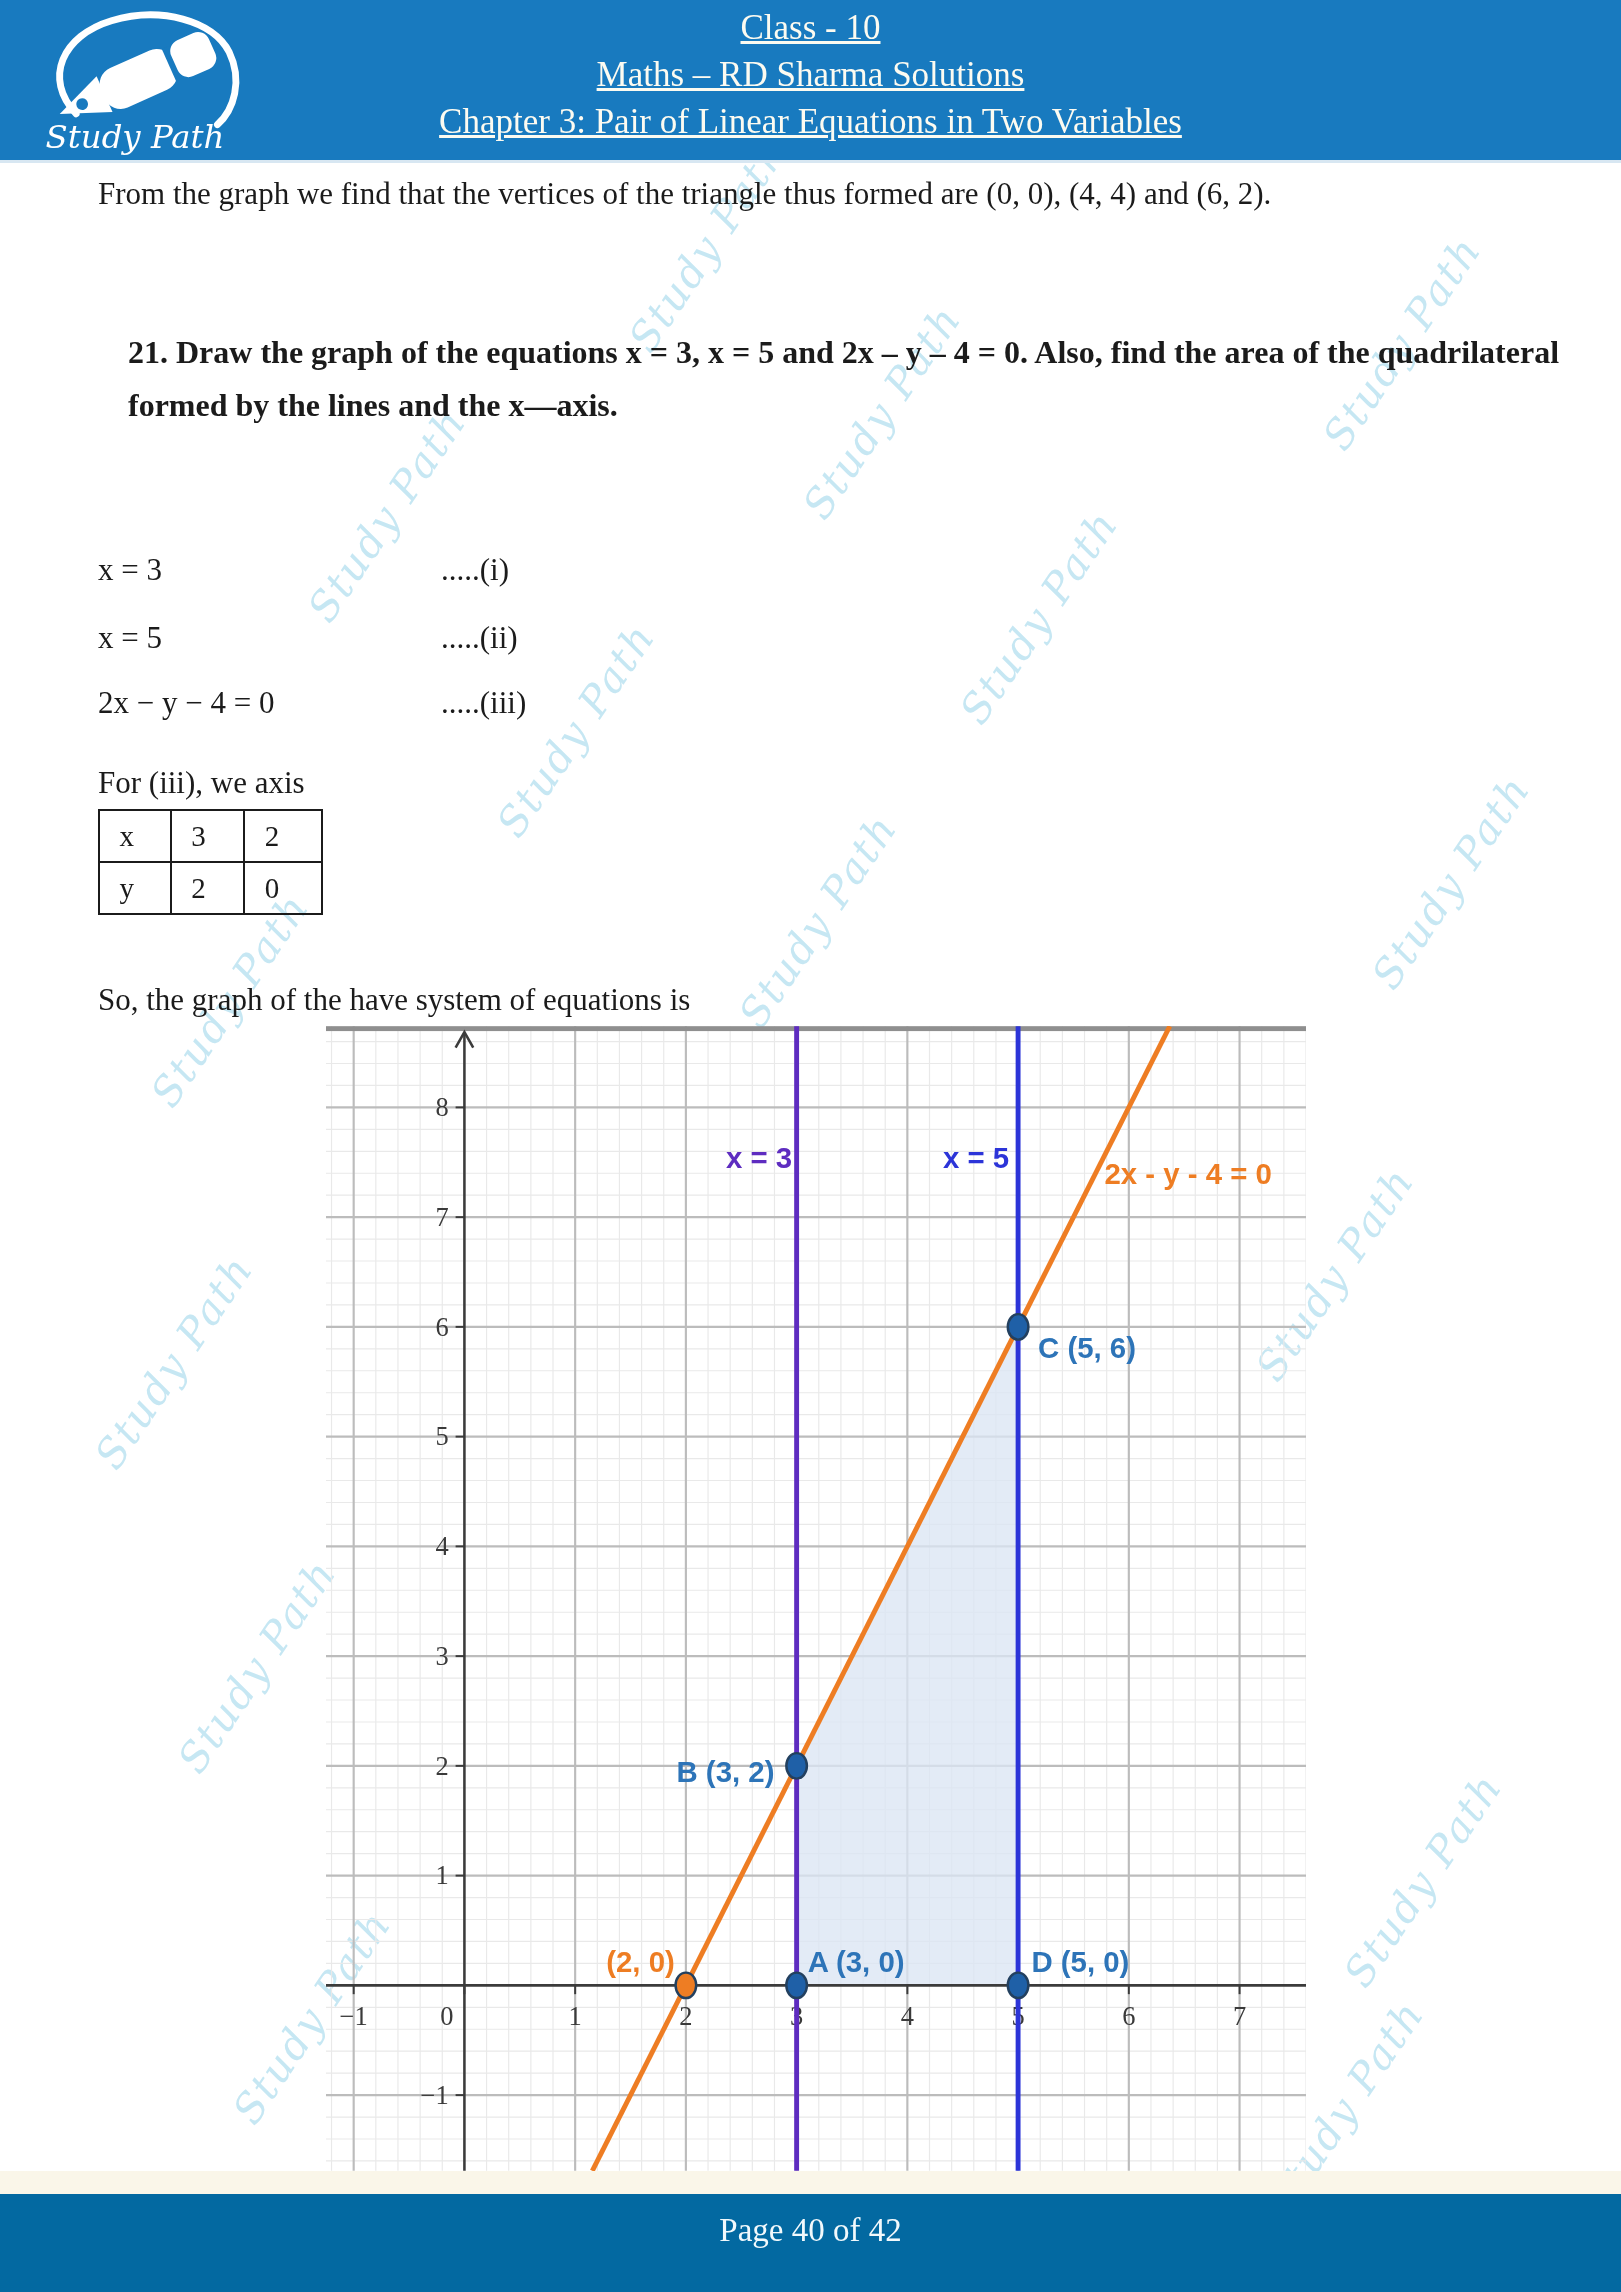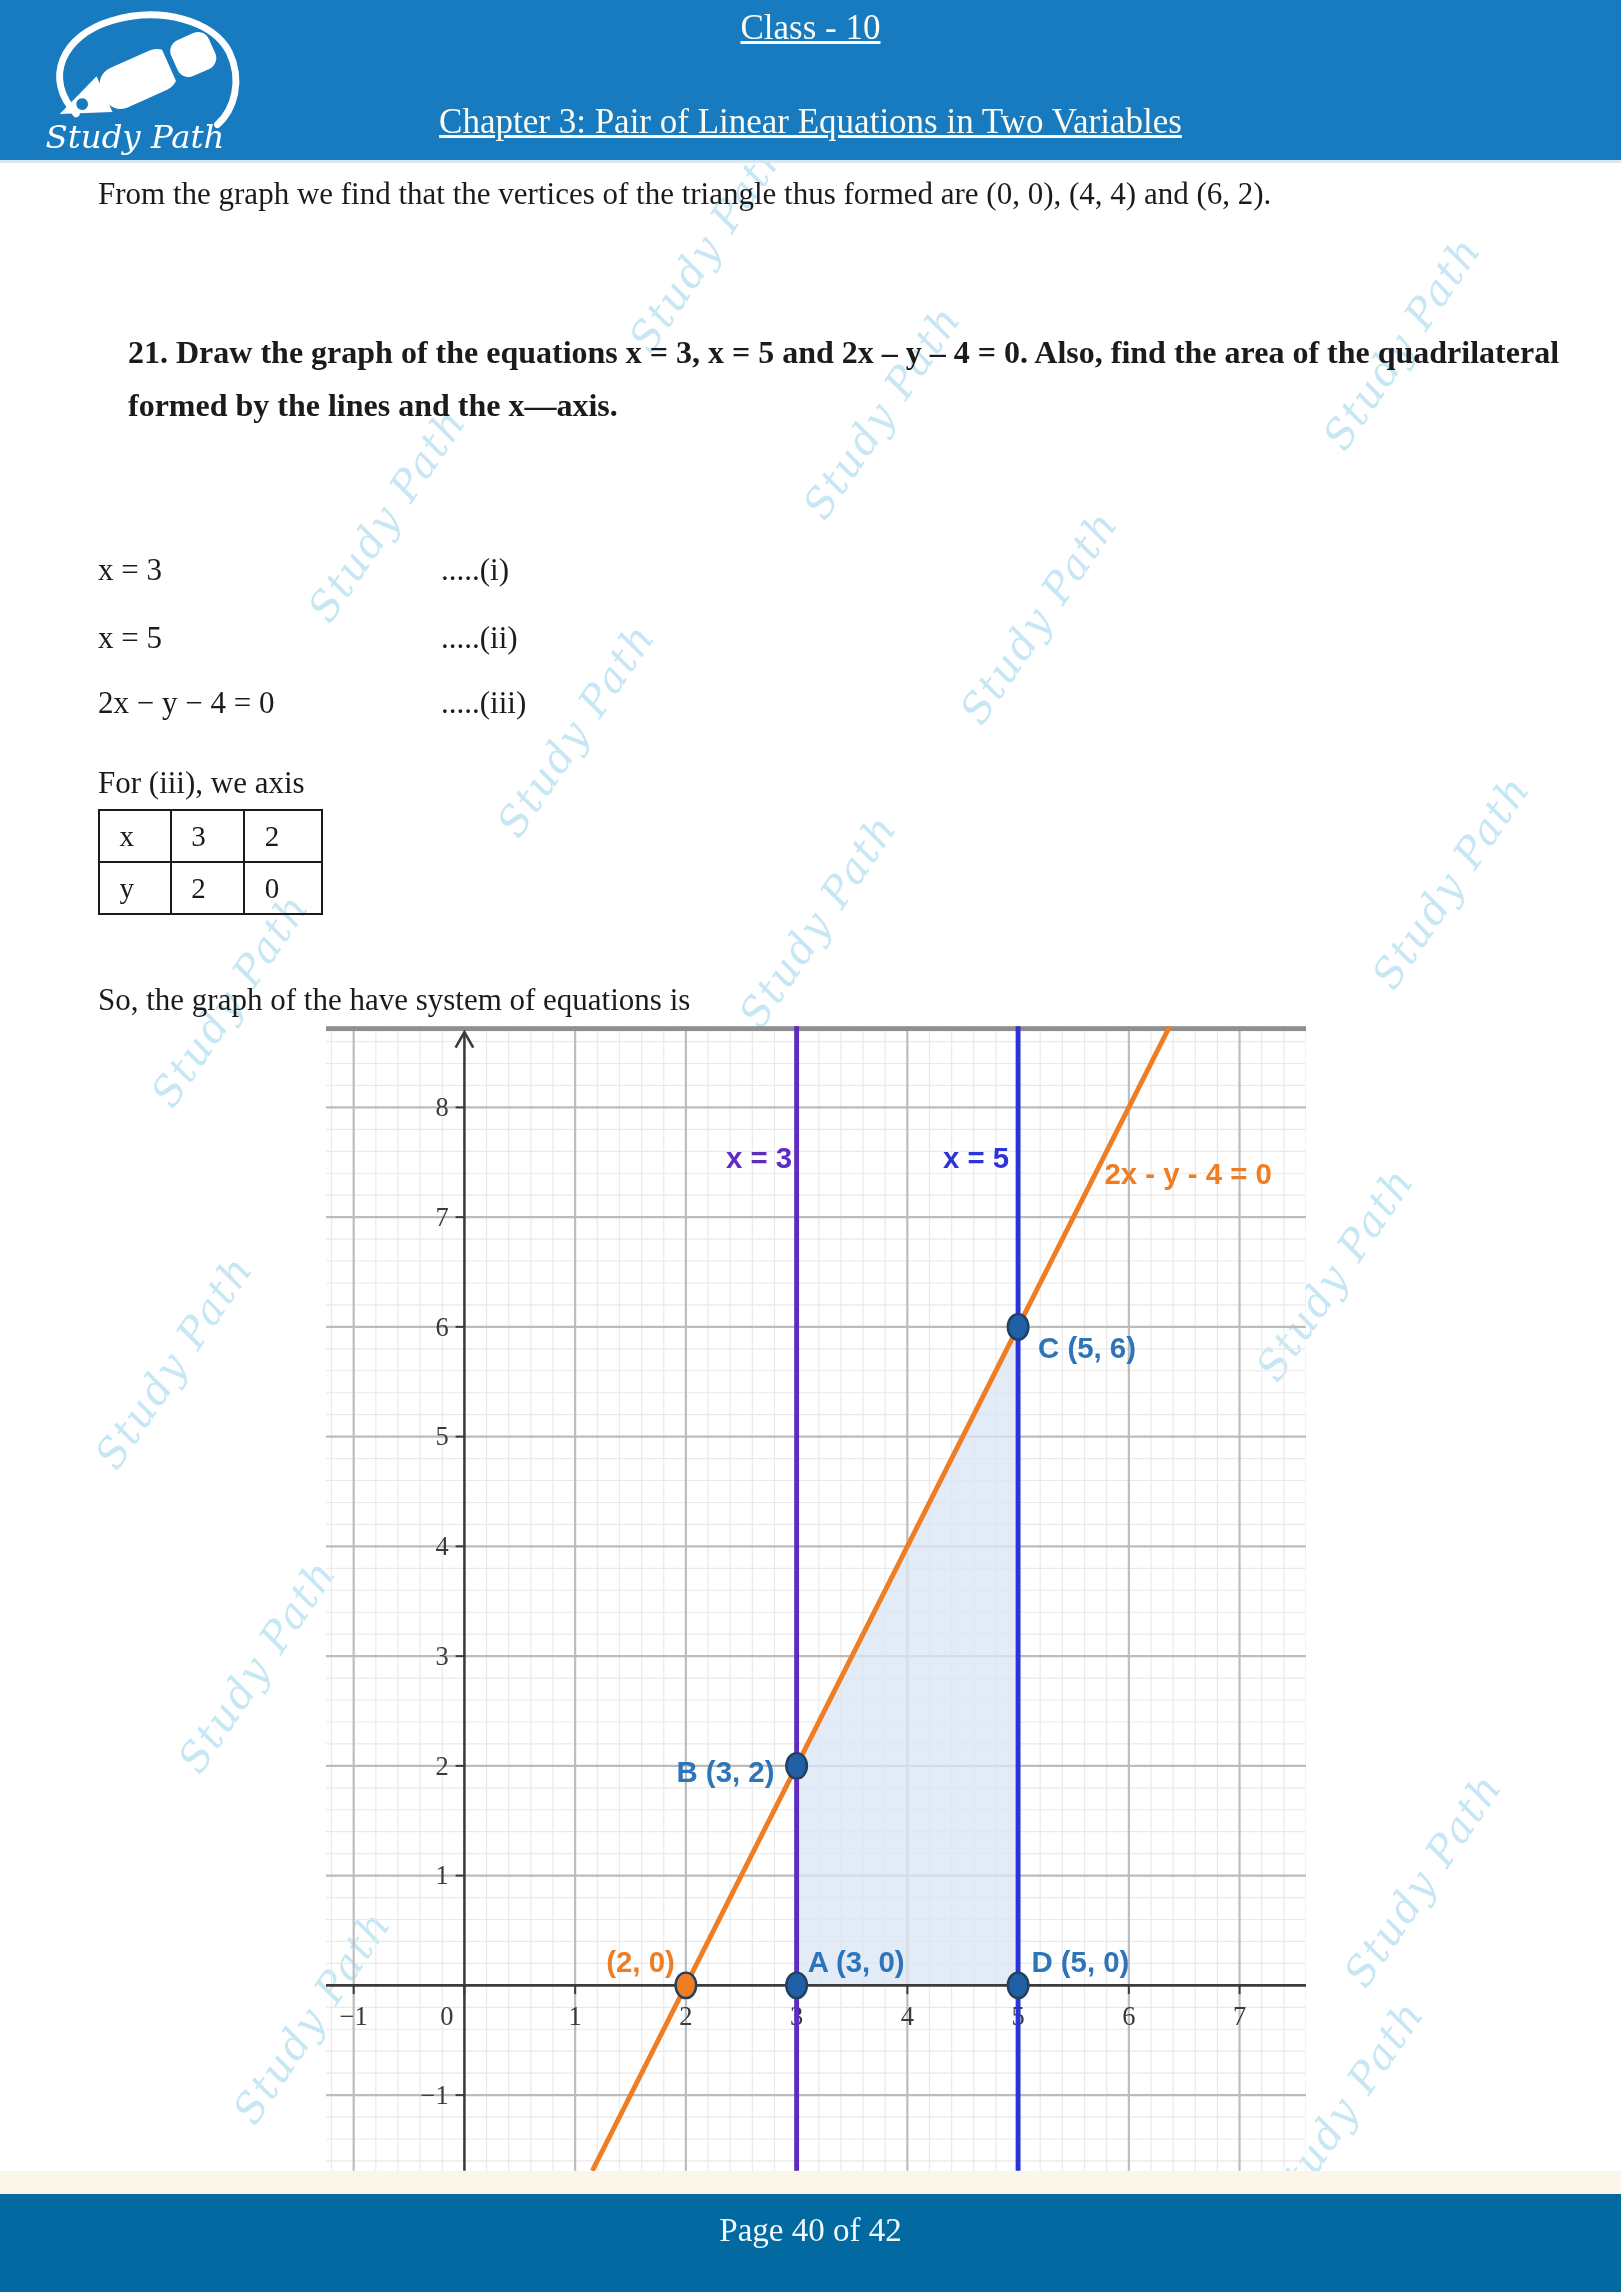--- a/index.html
+++ b/index.html
@@ -64,20 +64,21 @@
       <g transform="rotate(-24 112 78)">
         <polygon points="28,78 78,58 78,98" fill="#ffffff"></polygon>
         <circle cx="53" cy="78" r="6" fill="#187abf"></circle>
         <rect x="76" y="56" width="80" height="44" rx="18" fill="#ffffff"></rect>
         <rect x="150" y="60" width="8" height="36" fill="#187abf"></rect>
         <rect x="156" y="58" width="42" height="40" rx="12" fill="#ffffff"></rect>
       </g>
       <text x="112" y="147" text-anchor="middle" fill="#ffffff" font-family="DejaVu Serif, serif" font-style="italic" font-size="33">Study Path</text>
     </svg>
     <div class="h-line h1">Class - 10</div>
+    <div class="h-line h2">Maths – RD Sharma Solutions</div>
     <div class="h-line h3">Chapter 3: Pair of Linear Equations in Two Variables</div>
   </div>
 
   <div class="content">
 
     <div class="para" style="top:169px;width:1343px">From the graph we find that the vertices of the triangle thus formed are (0, 0), (4, 4) and (6, 2).</div>
 
     <div class="para q" style="top:326px;width:1441px">21. Draw the graph of the equations x = 3, x = 5 and 2x – y – 4 = 0. Also, find the area of the quadrilateral formed by the lines and the x—axis.</div>
 
 

